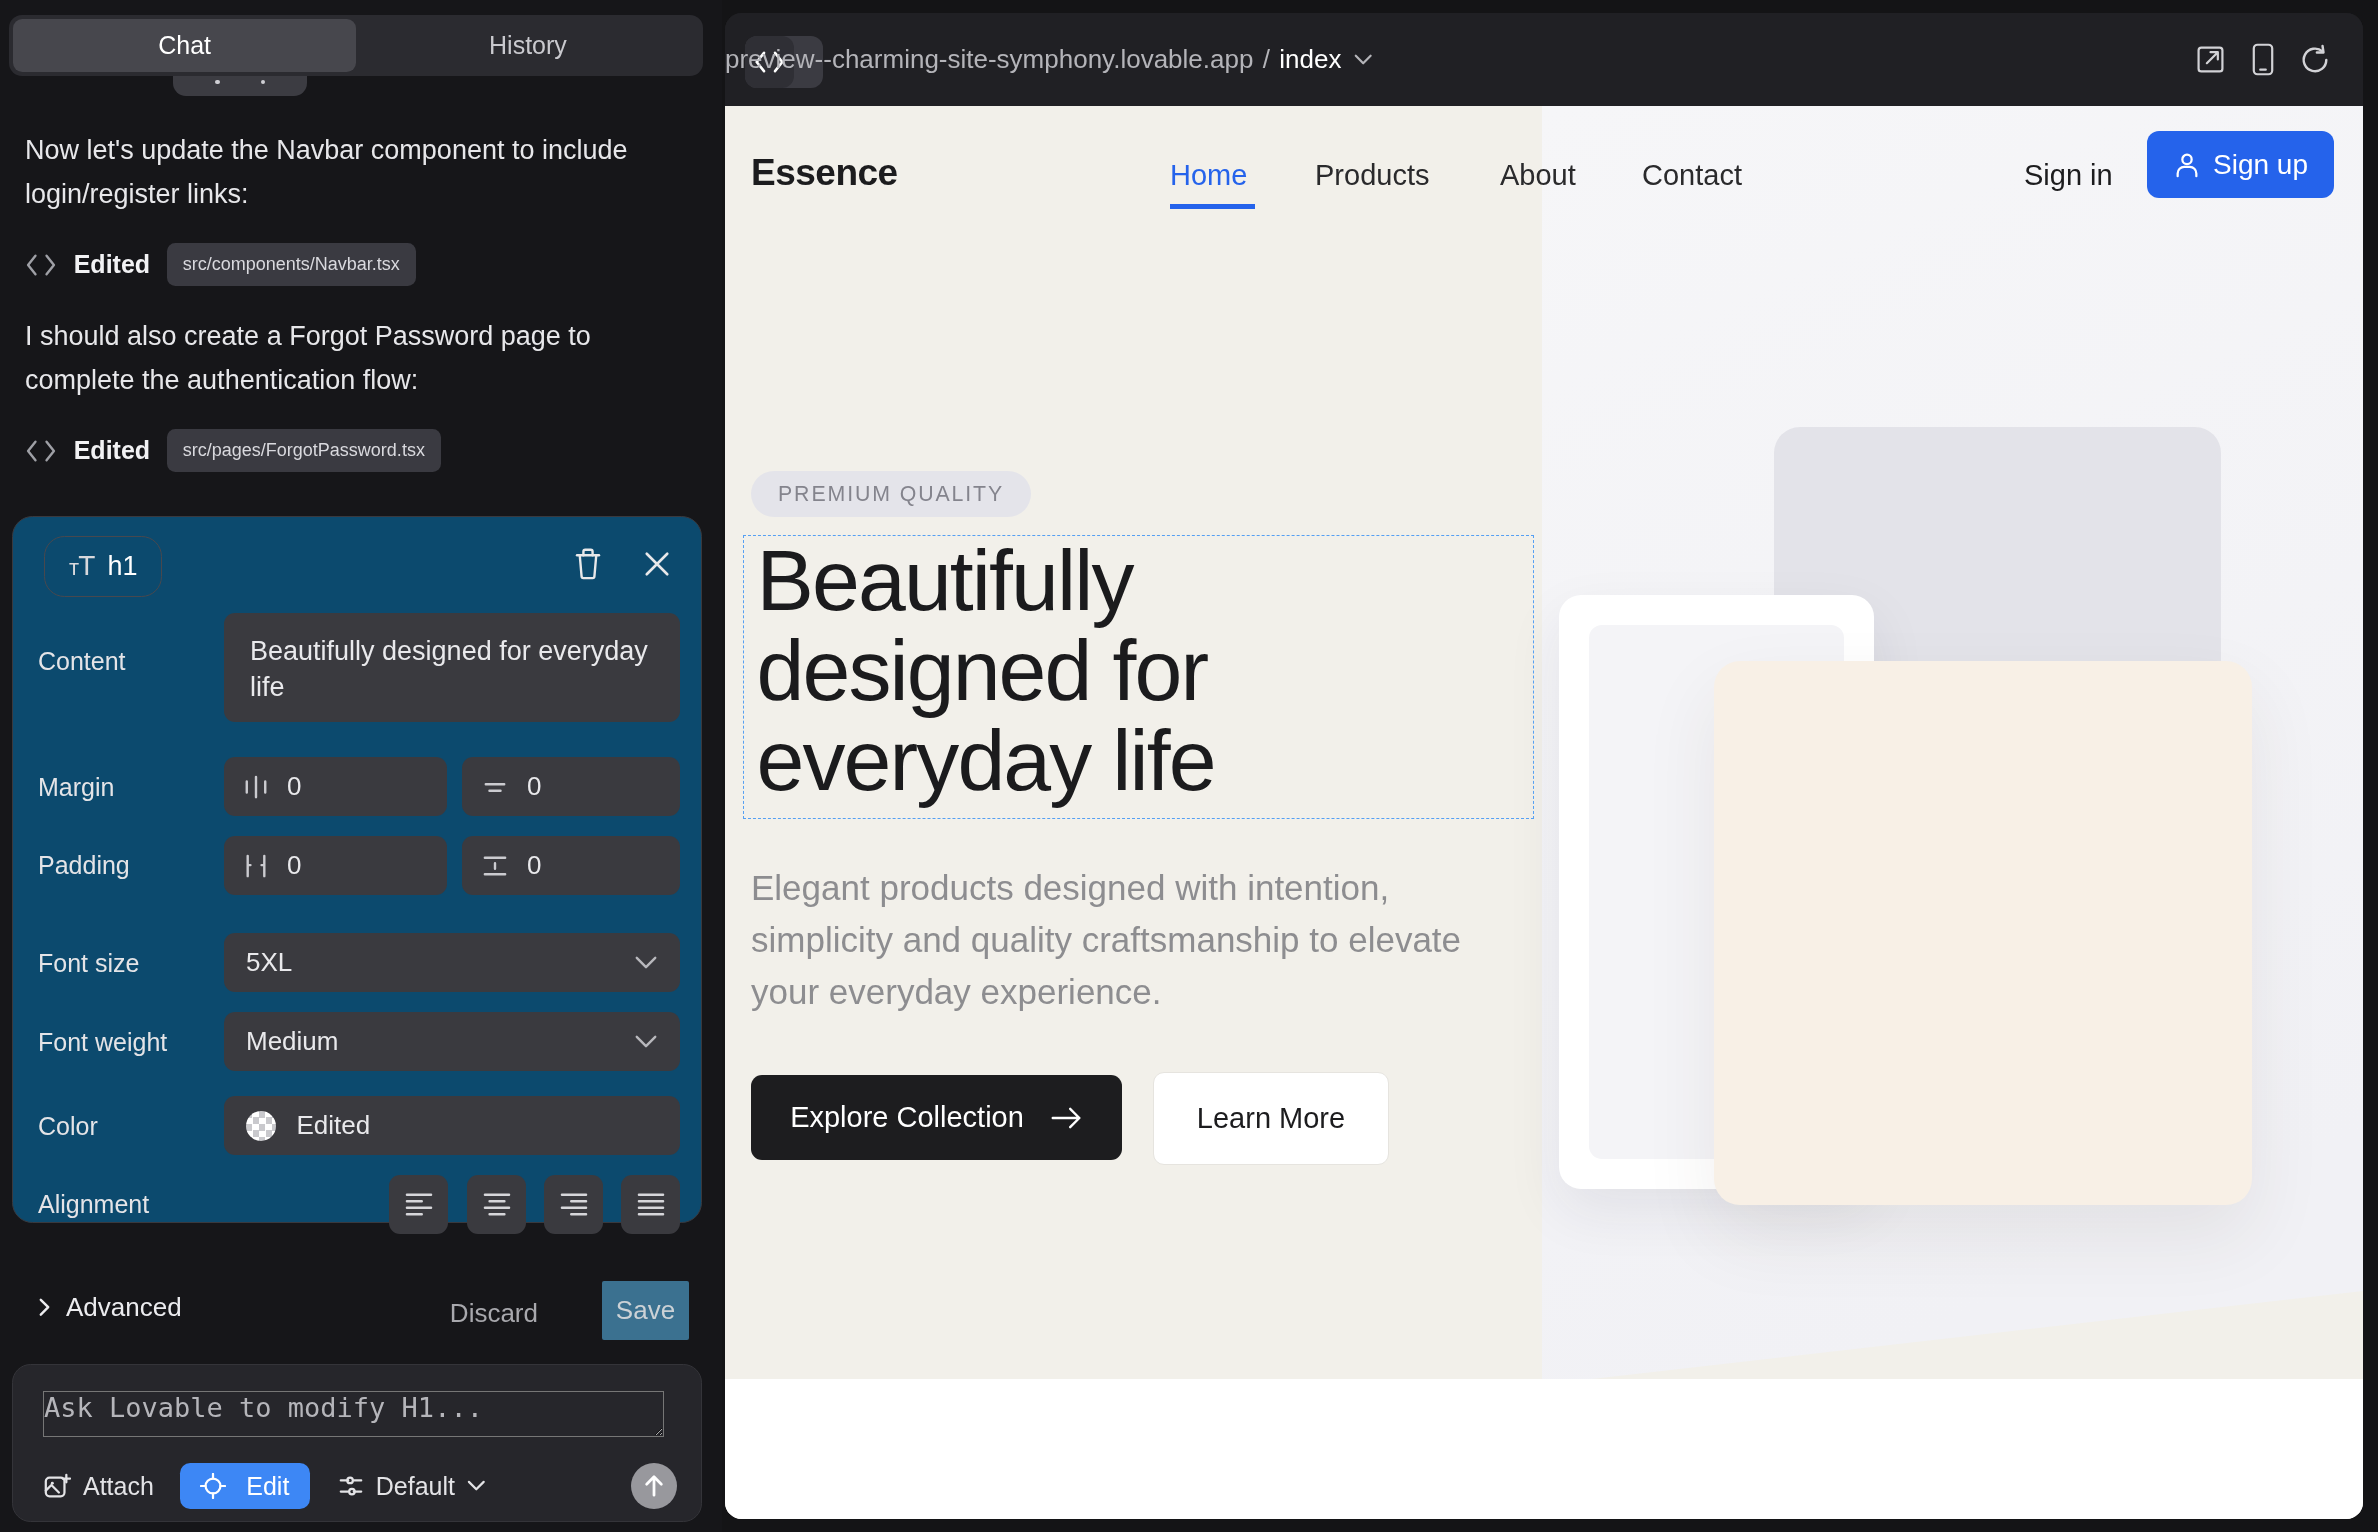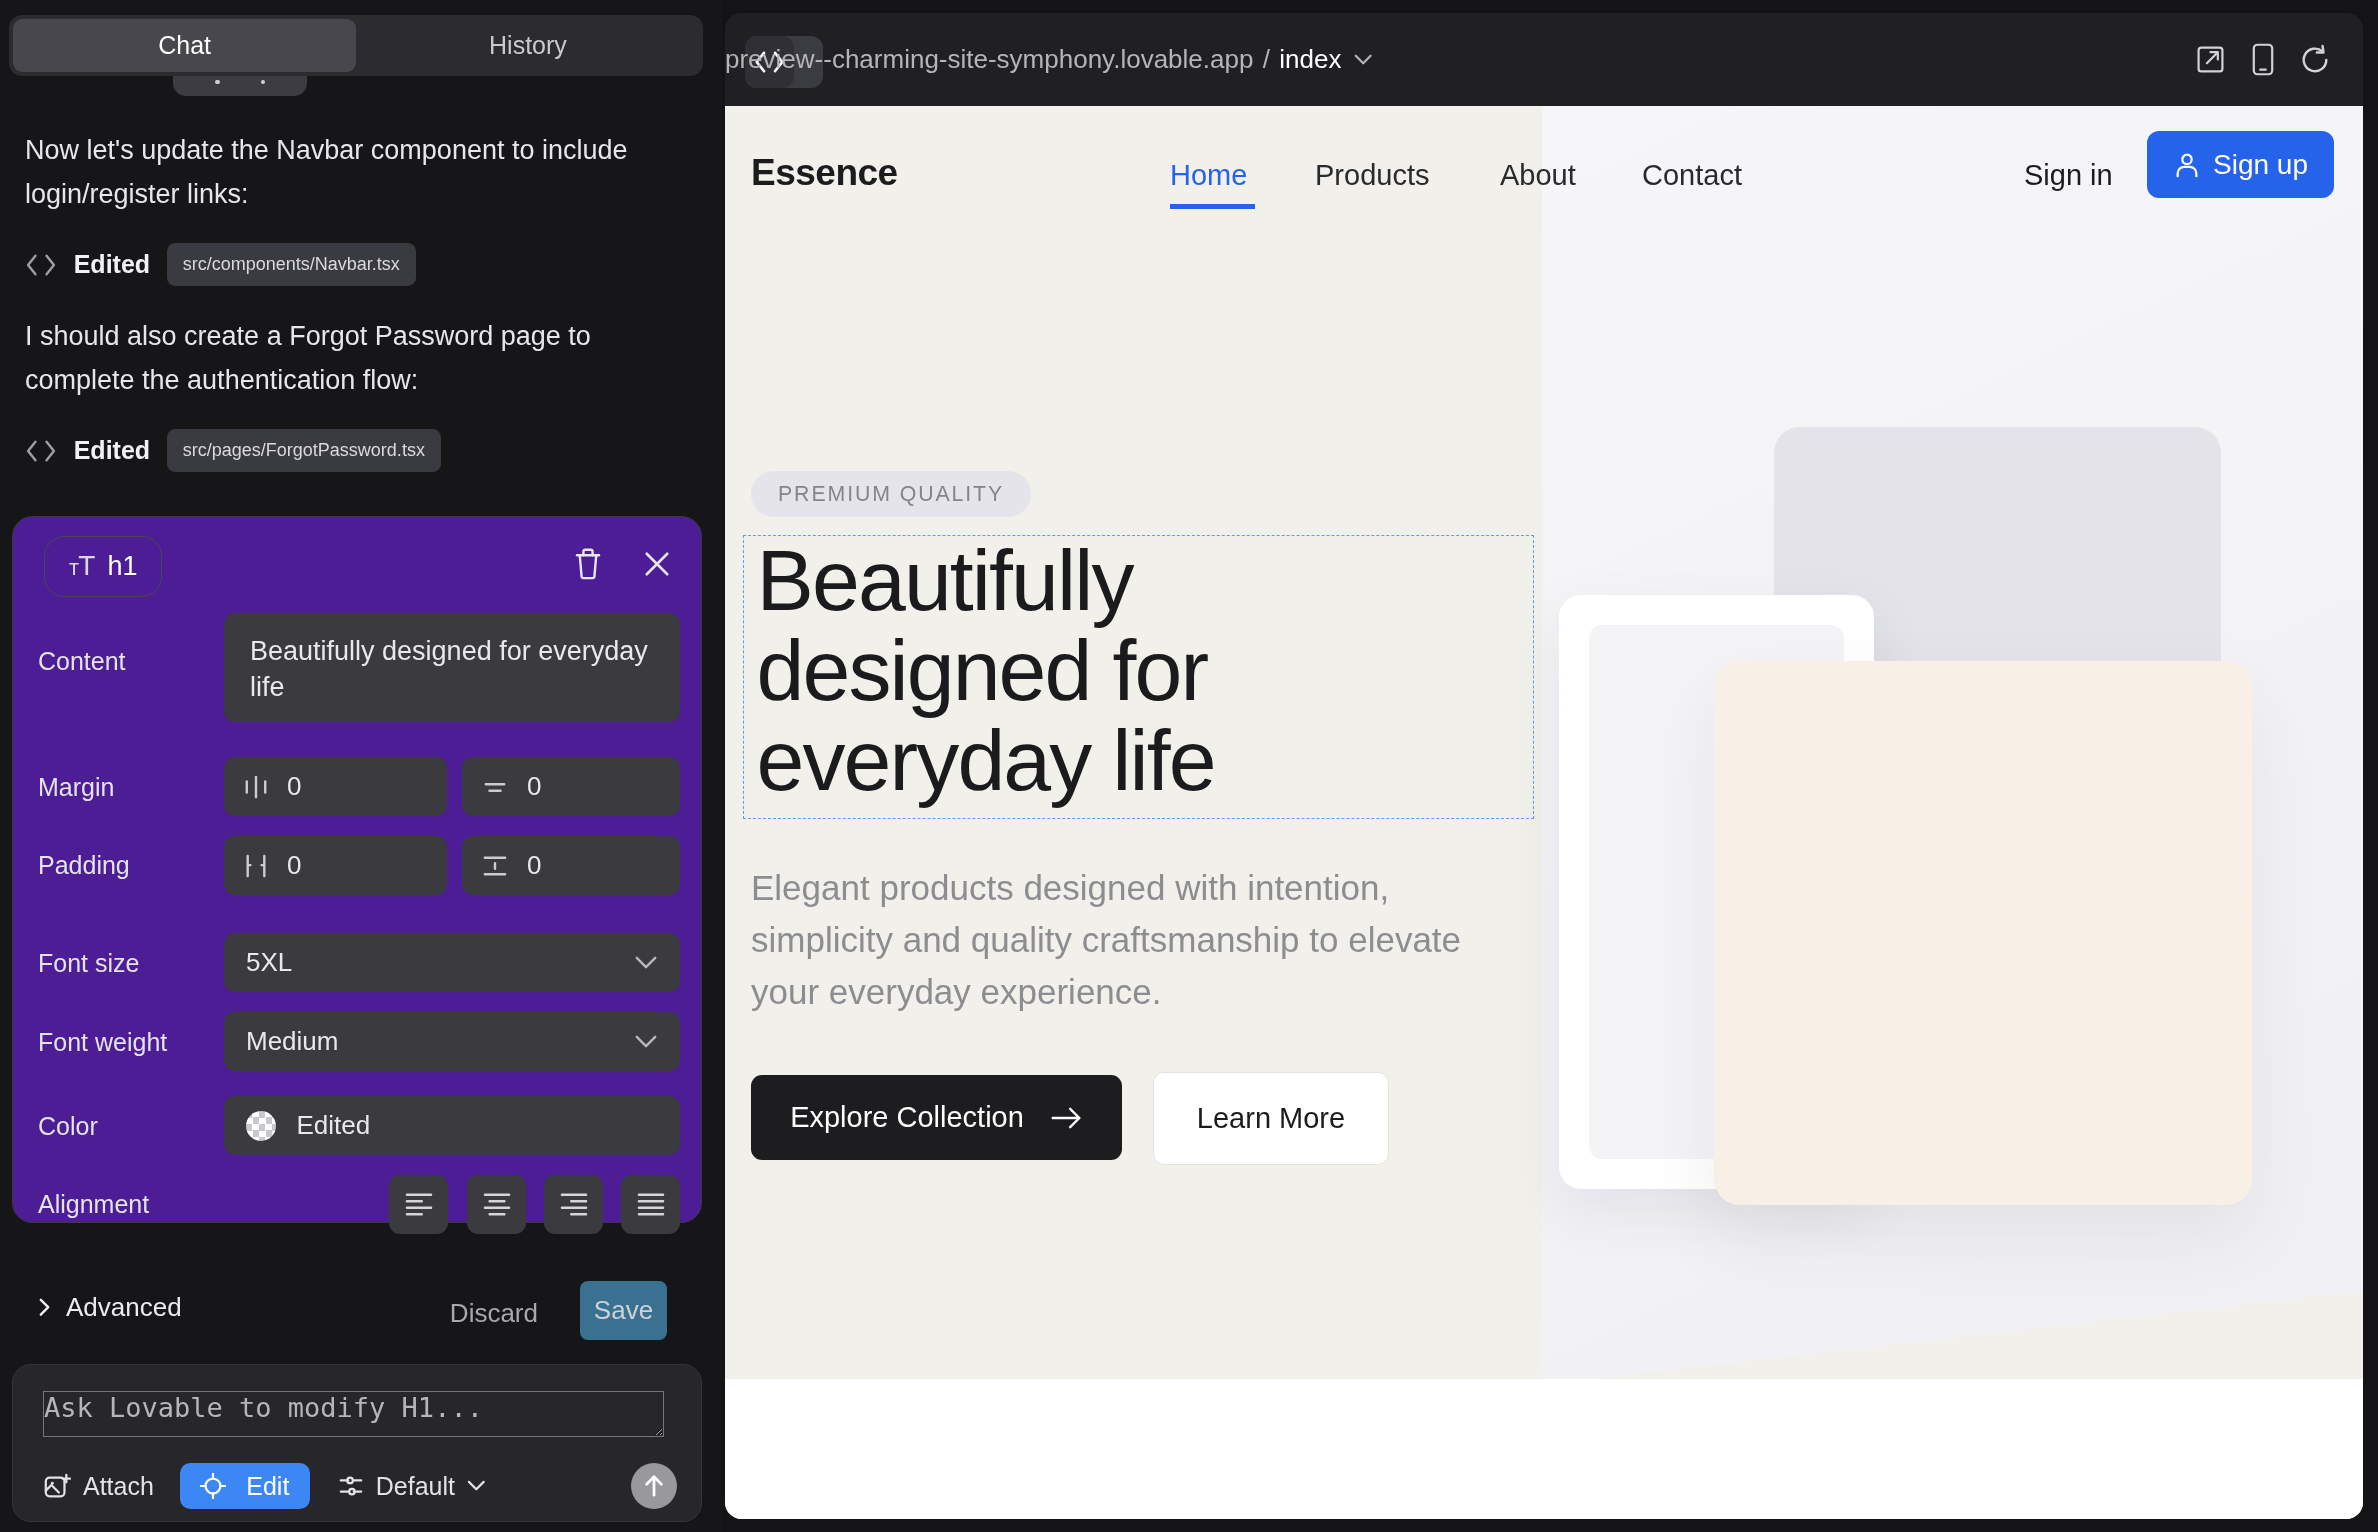--- a/index.html
+++ b/index.html
@@ -15,40 +15,40 @@
   .scroll-chip { position:absolute; left:173px; top:76px; width:134px; height:19.5px; background:#3c3c42; border-radius:0 0 13px 13px; display:flex; justify-content:center; gap:41px; padding-top:3.7px; }
   .scroll-chip i { width:4.6px; height:4.6px; background:#cfcfd4; border-radius:50%; }
 
   .msg { position:absolute; left:25px; width:663px; font-size:27px; line-height:44px; color:#e7e7ea; }
   .edit-row { position:absolute; left:25px; display:flex; align-items:center; gap:16.7px; }
   .edit-row .code-ic { color:#9fa0a6; display:flex; }
   .edit-label { font-size:25px; font-weight:bold; color:#f2f2f4; }
   .file-chip { background:#3a3a41; color:#d9d9de; font-size:18px; padding:11px 16px; border-radius:8.3px; }
 
   
-  .panel { position:absolute; left:12px; top:516px; width:690px; height:707px; background:#4c1d95; border:0.9px solid #39393e; border-radius:20.4px; }
+  .panel { position:absolute; left:12px; top:516px; width:690px; height:707px; background:#0c4a6e; border:0.9px solid #39393e; border-radius:20.4px; }
   .tag-pill { position:absolute; left:31px; top:18.6px; height:61px; padding:0 24px; border:1.9px solid #48484e; border-radius:20.4px; display:flex; align-items:center; gap:13px; }
   .tt-ic { font-size:22px; color:#d8d8dc; letter-spacing:-0.9px; }
   .tt-ic b { font-size:28px; font-weight:normal; }
   .tag-name { font-size:27px; color:#ffffff; }
   .icon-btn { position:absolute; top:26px; width:41px; height:41px; display:flex; align-items:center; justify-content:center; color:#e8e8ea; cursor:pointer; }
 
   .row-label { position:absolute; left:25px; font-size:25px; color:#e4e4e7; }
   .ctl { position:absolute; background:#3a3a3f; border-radius:11px; color:#e9e9ec; }
   .panel textarea { resize:none; border:none; outline:none; font-family:"Liberation Sans", sans-serif; }
   .num-input { height:59px; display:flex; align-items:center; gap:18.6px; padding:0 20.4px; font-size:26px; }
   .num-input svg { flex:none; color:#cbcbd0; }
   .select { height:59px; display:flex; align-items:center; padding:0 22px; font-size:26px; }
   .select .chev { margin-left:auto; color:#b8b8bd; display:flex; }
   .swatch { width:30px; height:30px; border-radius:50%; margin-right:20.4px; flex:none;
             background:repeating-conic-gradient(#ffffff 0% 25%, #c9c9cd 0% 50%); background-size:13px 13px; }
   .align-btn { position:absolute; top:658px; width:59px; height:59px; background:#3a3a3f; border-radius:11px; display:flex; align-items:center; justify-content:center; color:#d6d6da; cursor:pointer; }
   .adv { position:absolute; left:25px; top:775px; display:flex; align-items:center; gap:15px; font-size:26px; color:#ececef; cursor:pointer; }
   .discard { position:absolute; right:163px; top:781px; font-size:26px; color:#a8a8ad; cursor:pointer; }
-  .save-btn { position:absolute; right:34px; top:764px; width:87px; height:59px; background:#3b7190; border-radius:8px; display:flex; align-items:center; justify-content:center; font-size:26px; color:#ccd2d6; cursor:pointer; }
+  .save-btn { position:absolute; right:12px; top:764px; width:87px; height:59px; background:#3b7190; border-radius:2px; display:flex; align-items:center; justify-content:center; font-size:26px; color:#ccd2d6; cursor:pointer; }
 
   
   .composer { position:absolute; left:12px; top:1364px; width:690px; height:158px; background:#26262b; border:0.9px solid #343439; border-radius:18.6px; }
   .composer textarea { position:absolute; left:30px; top:26px; width:621px; height:46px; background:transparent; font-size:27px; color:#e7e7ea; }
   .composer textarea::placeholder { color:#b5b5ba; }
   .comp-row { position:absolute; left:30px; right:24px; top:98px; height:46px; display:flex; align-items:center; }
   .comp-item { display:flex; align-items:center; gap:12px; font-size:25px; color:#e3e3e6; cursor:pointer; }
   .edit-pill { display:flex; align-items:center; gap:20px; background:#3d87f5; color:#fff; border-radius:10.2px; padding:8.3px 20.4px; font-size:25px; margin-left:26px; cursor:pointer; }
   .mode-item { margin-left:28px; }
   .send-btn { margin-left:auto; width:46px; height:46px; border-radius:50%; background:#98989d; display:flex; align-items:center; justify-content:center; color:#ffffff; cursor:pointer; }

